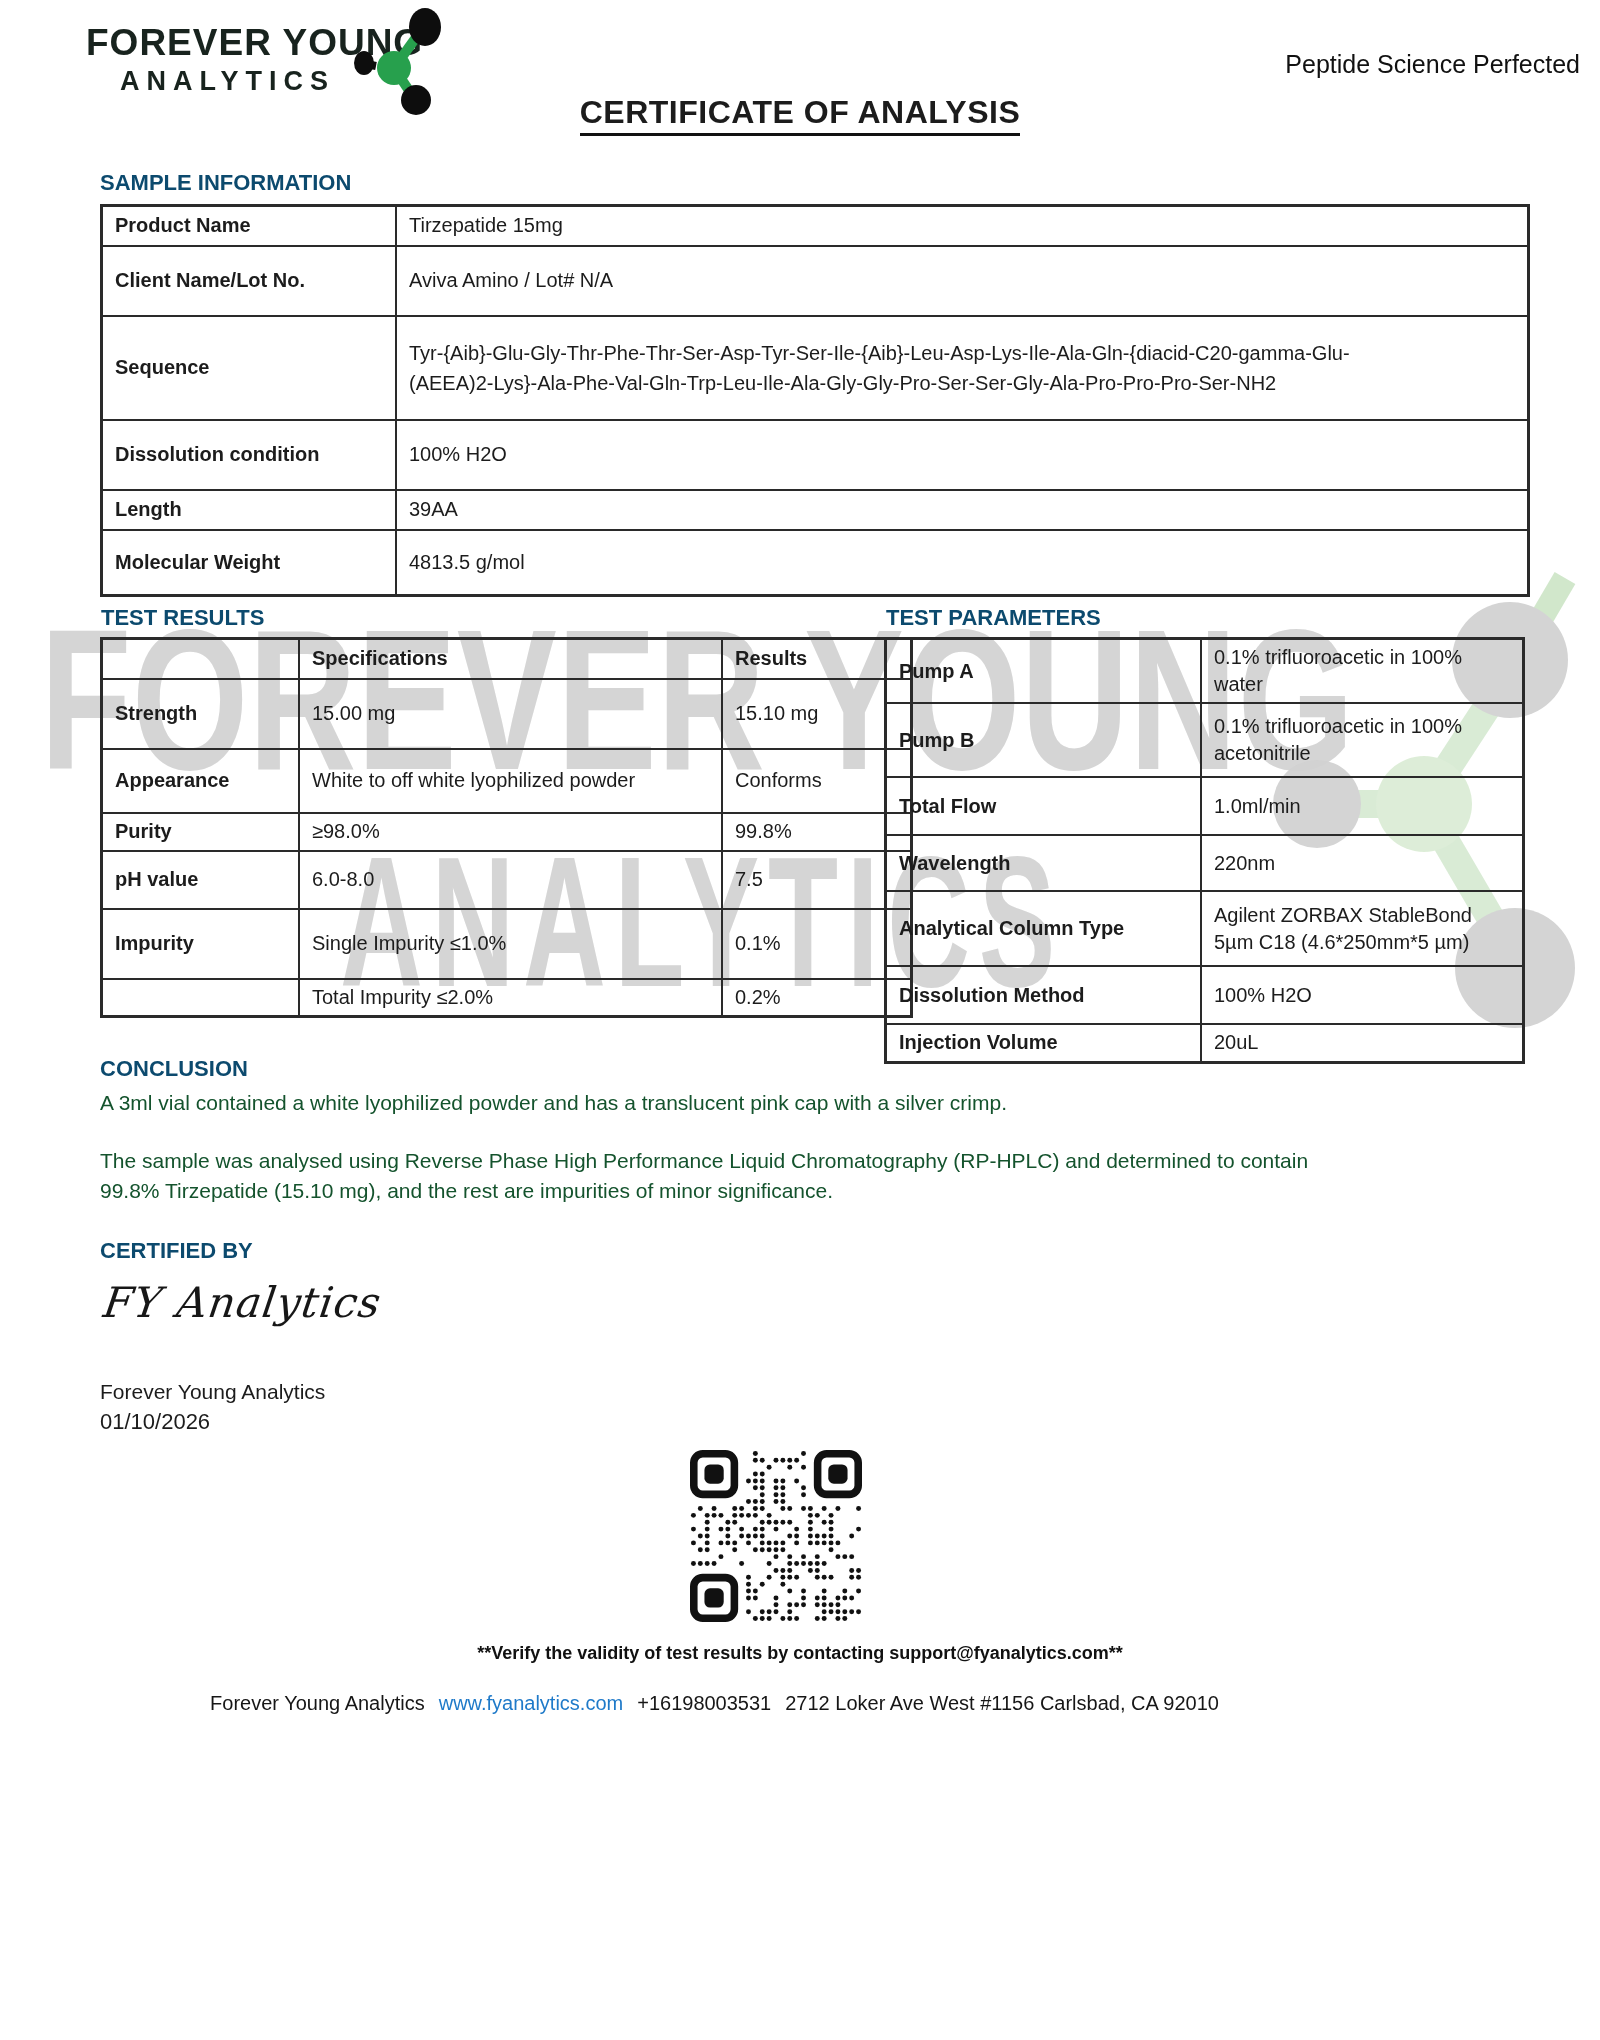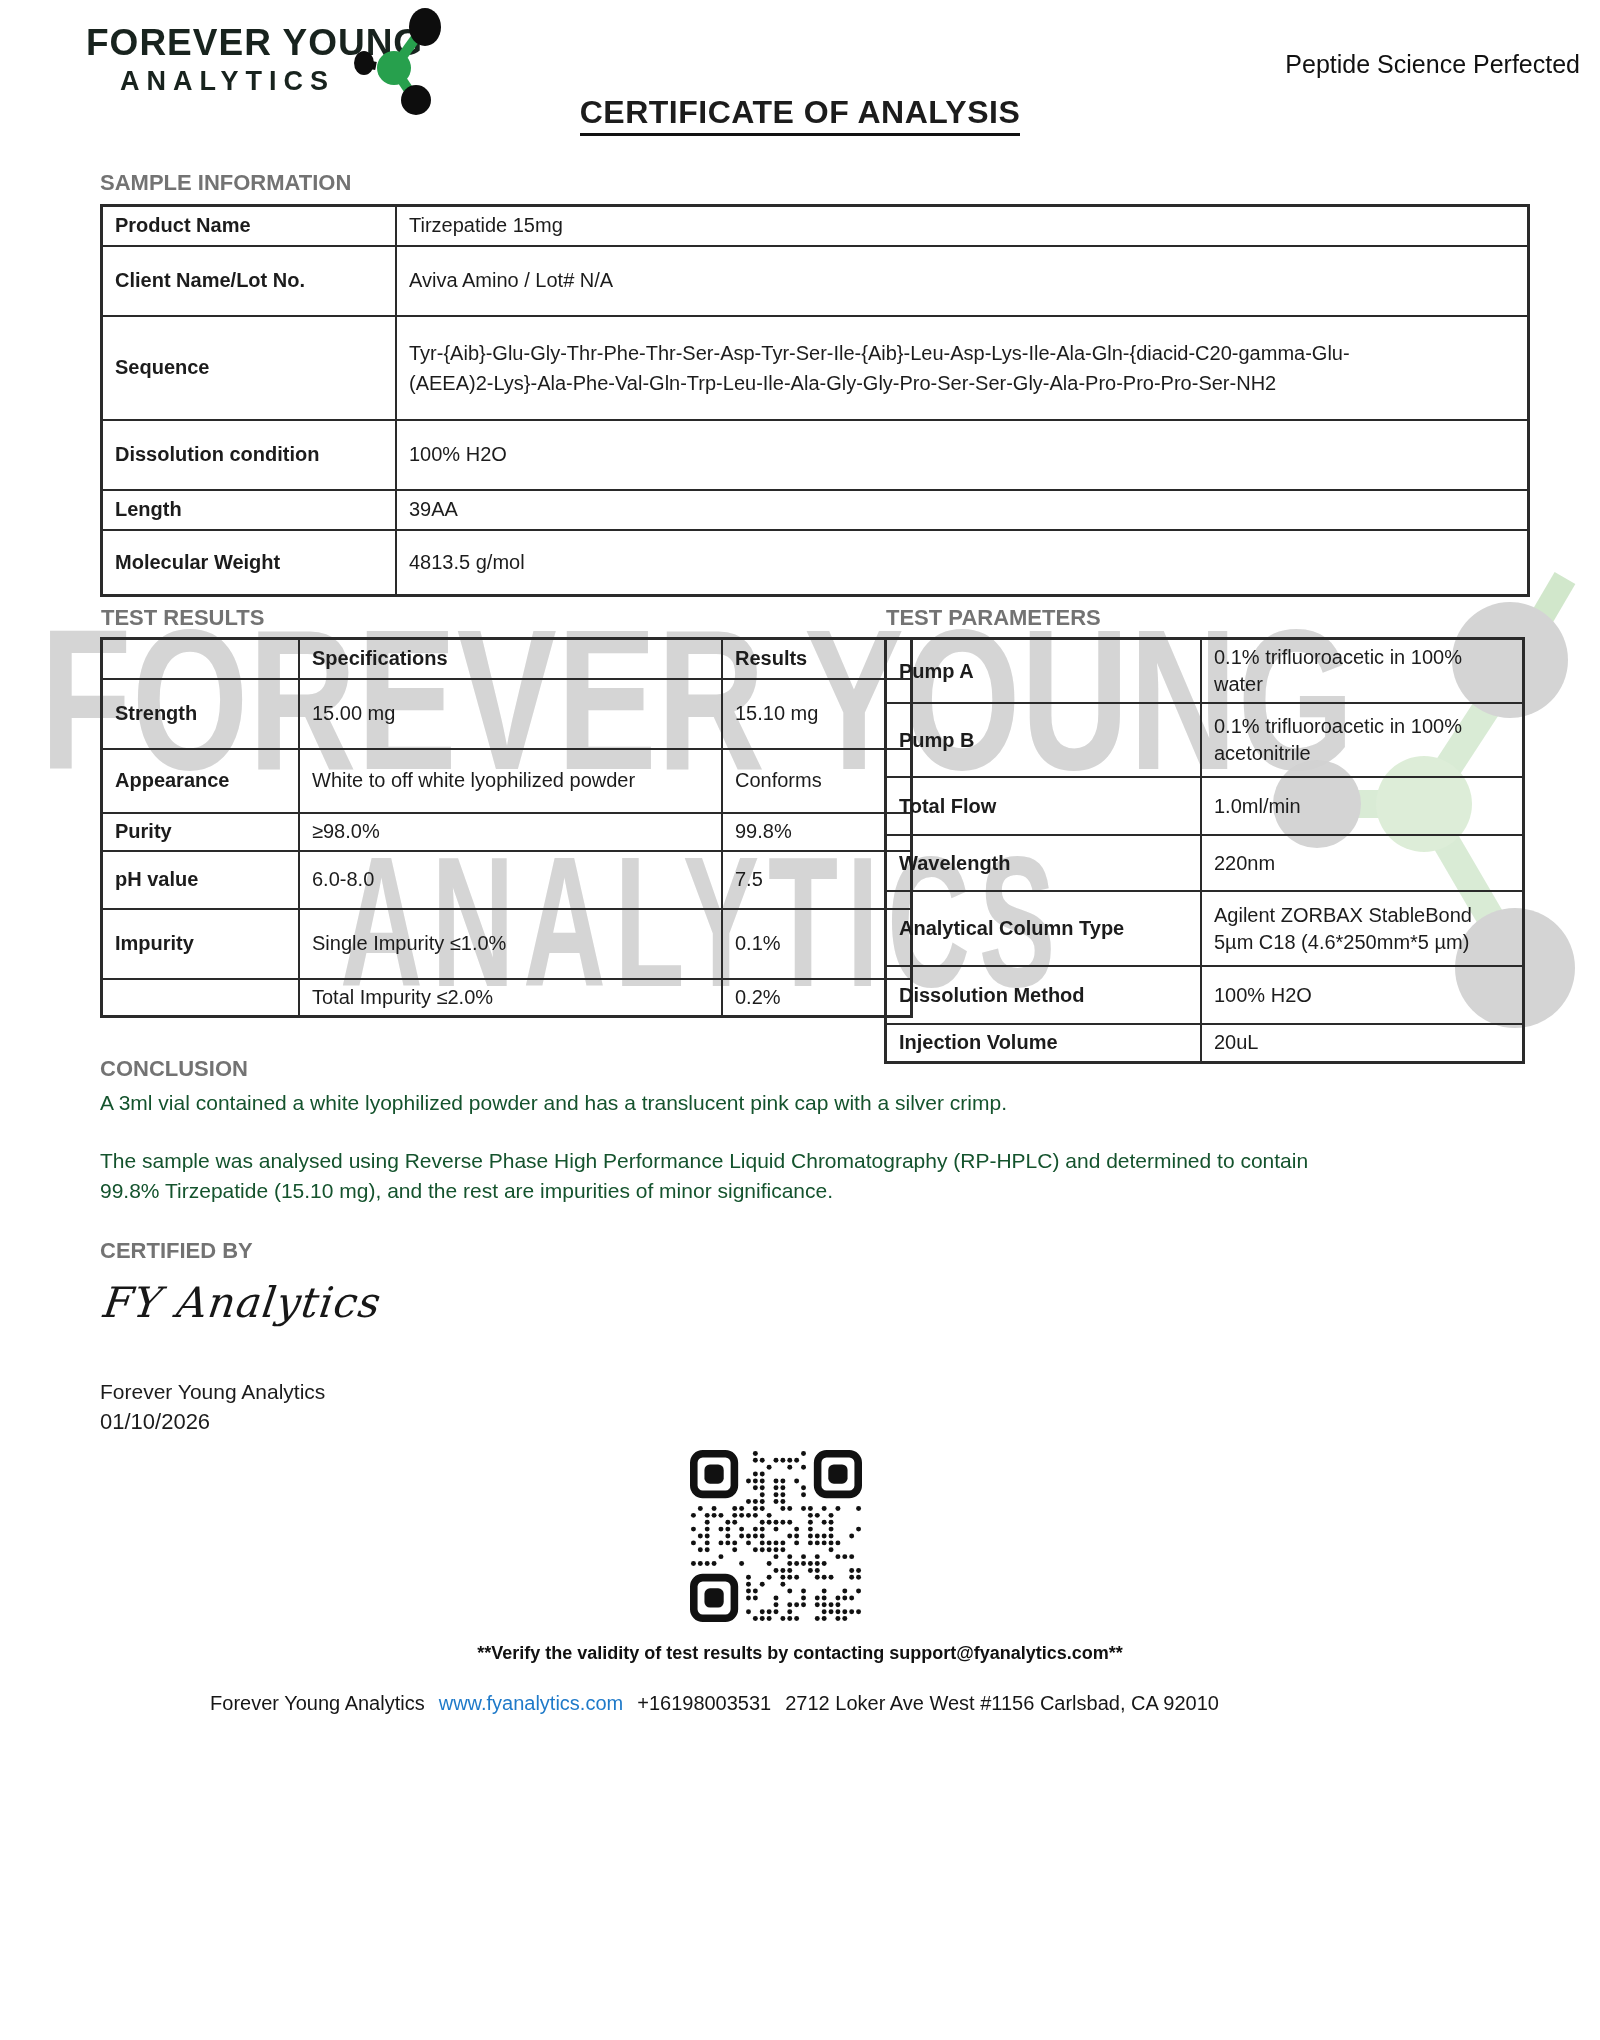--- a/index.html
+++ b/index.html
@@ -10,21 +10,21 @@
   
   .brand-name{left:86px;top:22px;font-size:37px;font-weight:800;letter-spacing:1px;color:#18231e;}
   .brand-sub{left:120px;top:66px;font-size:27px;font-weight:700;letter-spacing:7px;color:#18231e;}
   .tagline{left:1000px;top:50px;width:580px;text-align:right;font-size:25px;color:#111;}
   .logo-icon{left:352px;top:6px;}
 
   .doc-title{left:0;top:94px;width:1600px;text-align:center;font-size:32px;font-weight:800;letter-spacing:.5px;}
   .doc-title span{border-bottom:3px solid #111;padding-bottom:3px;}
 
   
-  .sec-h{font-size:22px;font-weight:800;color:#737373;}
+  .sec-h{font-size:22px;font-weight:800;color:#0c4a6e;}
 
   
   table{border-collapse:collapse;table-layout:fixed;background:transparent;}
   table,td,th{border:2px solid #2a2a2a;}
   table{border-width:3px;}
   td{font-size:20px;vertical-align:middle;padding:4px 10px 4px 12px;line-height:1.35;background:transparent;}
   td.lbl{font-weight:700;}
   .si-table{left:100px;top:204px;width:1430px;}
   .si-table td.lbl{width:230px;padding-right:50px;}
   .tr-table{left:100px;top:637px;width:737px;}

